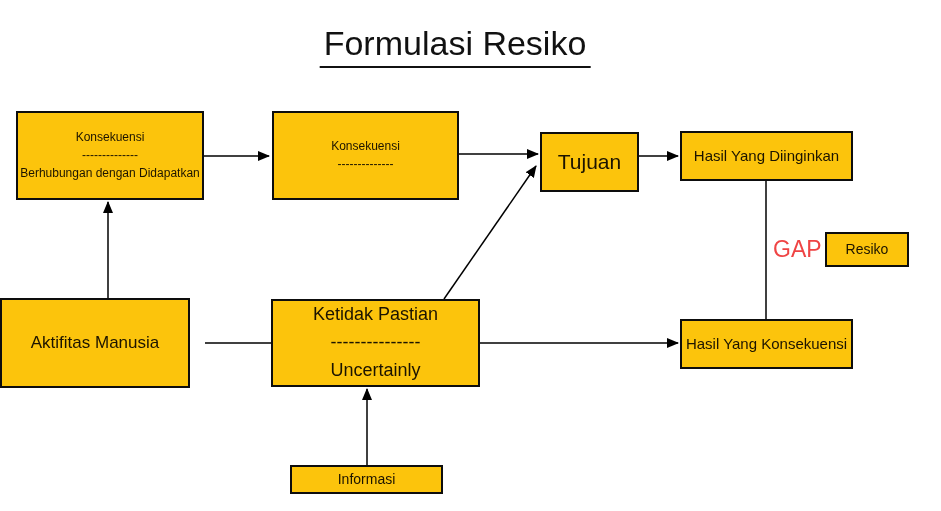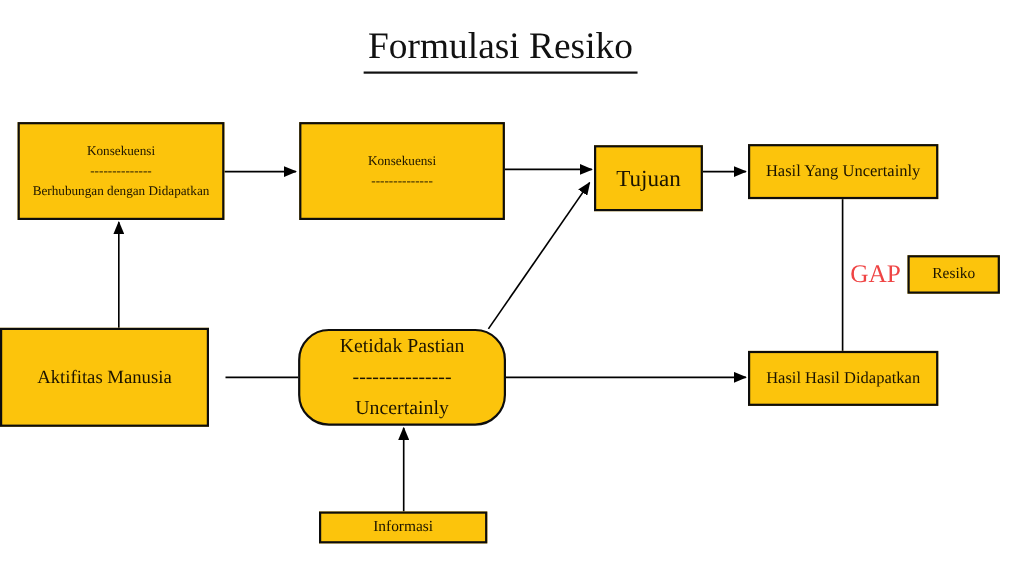--- a/index.html
+++ b/index.html
@@ -4,21 +4,21 @@
 <style>
   html, body { margin: 0; padding: 0; }
   body {
     width: 941px; height: 511px;
     background: #ffffff;
     font-family: "Liberation Sans", sans-serif;
     color: #1a1a1a;
     position: relative;
     overflow: hidden;
   }
-  .stage { position: absolute; inset: 0; font-family: Liberation Serif, serif; }
+  .stage { position: absolute; inset: 0; }
 
   .title {
     position: absolute;
     left: 455px; top: 24px;
     transform: translateX(-50%);
     font-size: 34px;
     font-weight: 400;
     color: #111111;
     border-bottom: 2px solid #111111;
     padding: 0 4px 3px 4px;
@@ -40,21 +40,21 @@
     line-height: 1.25;
   }
   .node .row { white-space: nowrap; }
 
   #box-konsekuensi-aktifitas { left: 16px;  top: 111px; width: 188px; height: 89px; font-size: 12px; }
   #box-konsekuensi-tujuan    { left: 272px; top: 111px; width: 187px; height: 89px; font-size: 12px; }
   #box-tujuan                { left: 540px; top: 132px; width: 99px;  height: 60px; font-size: 21px; }
   #box-hasil-diinginkan      { left: 680px; top: 131px; width: 173px; height: 50px; font-size: 15px; }
   #box-resiko                { left: 825px; top: 232px; width: 84px; height: 35px; font-size: 14px; }
   #box-aktifitas-manusia     { left: 0;  top: 298px; width: 190px; height: 90px; font-size: 17px; }
-  #box-ketidak-pastian       { left: 271px; top: 299px; width: 189px; height: 88px; font-size: 18px; line-height: 1.55; border-radius: 28px; }
+  #box-ketidak-pastian       { left: 271px; top: 299px; width: 209px; height: 88px; font-size: 18px; line-height: 1.55; }
   #box-hasil-didapatkan      { left: 680px; top: 319px; width: 173px; height: 50px; font-size: 15px; }
   #box-informasi             { left: 290px; top: 465px; width: 153px; height: 29px; font-size: 14px; }
 
   .tri-line .row + .row { margin-top: 3px; }
 
   .gap-label {
     position: absolute;
     left: 773px; top: 236px;
     font-size: 23px;
     color: #ef4444;
@@ -102,40 +102,40 @@
   <div class="node tri-line" id="box-konsekuensi-tujuan">
     <div class="row">Konsekuensi</div>
     <div class="row">--------------</div>
   </div>
 
   <div class="node" id="box-tujuan">
     <div class="row">Tujuan</div>
   </div>
 
   <div class="node" id="box-hasil-diinginkan">
-    <div class="row">Hasil Yang Uncertainly</div>
+    <div class="row">Hasil Yang Diinginkan</div>
   </div>
 
   <div class="gap-label">GAP</div>
 
   <div class="node" id="box-resiko">
     <div class="row">Resiko</div>
   </div>
 
   <div class="node" id="box-aktifitas-manusia">
     <div class="row">Aktifitas Manusia</div>
   </div>
 
   <div class="node" id="box-ketidak-pastian">
     <div class="row">Ketidak Pastian</div>
     <div class="row">---------------</div>
     <div class="row">Uncertainly</div>
   </div>
 
   <div class="node" id="box-hasil-didapatkan">
-    <div class="row">Hasil Hasil Didapatkan</div>
+    <div class="row">Hasil Yang Konsekuensi</div>
   </div>
 
   <div class="node" id="box-informasi">
     <div class="row">Informasi</div>
   </div>
 
 </div>
 
 </body></html>

